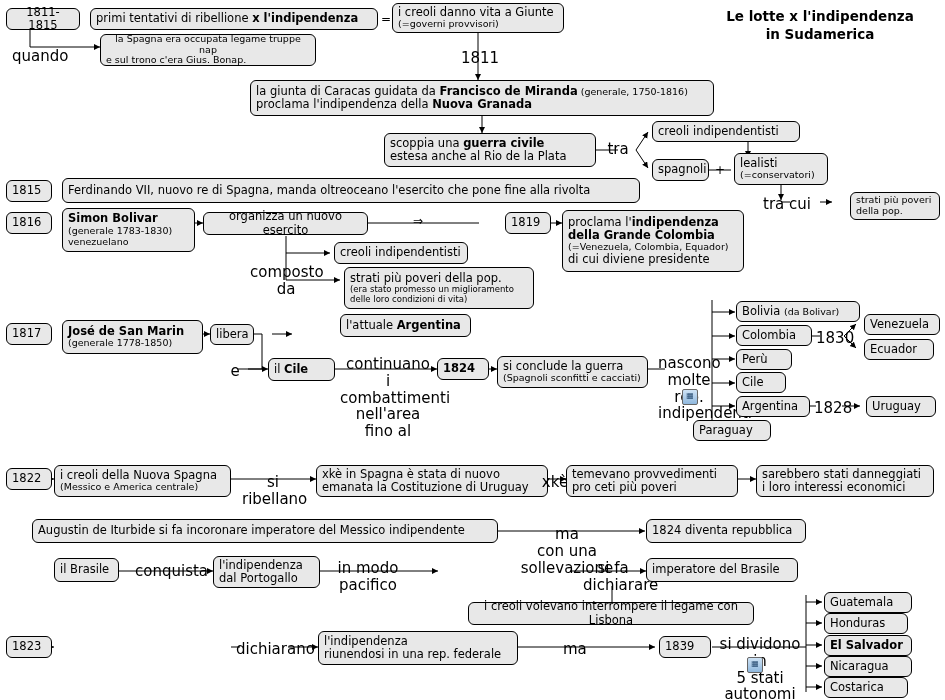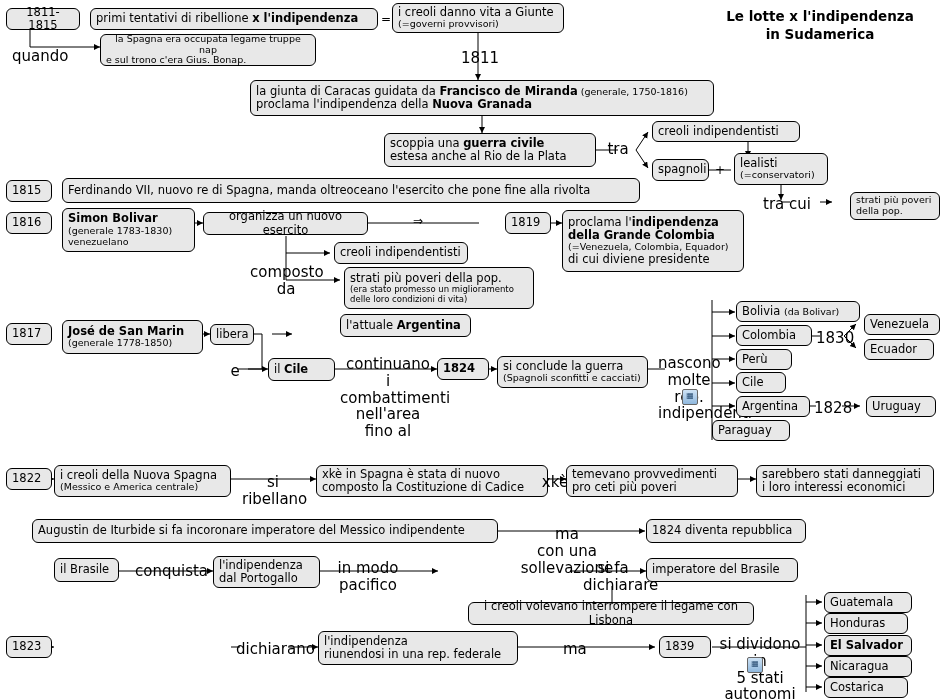--- a/index.html
+++ b/index.html
@@ -308,38 +308,38 @@
   <div class="node" style="left:736px;top:372px;width:50px;height:21px;">
     <span>Cile</span>
   </div>
   <div class="node" style="left:736px;top:396px;width:74px;height:21px;">
     <span>Argentina</span>
   </div>
   <div class="lbl" style="left:814px;top:400px;width:30px;"><span>1828</span></div>
   <div class="node" style="left:866px;top:396px;width:70px;height:21px;">
     <span>Uruguay</span>
   </div>
-  <div class="node" style="left:712px;top:420px;width:78px;height:21px;">
+  <div class="node" style="left:693px;top:420px;width:78px;height:21px;">
     <span>Paraguay</span>
   </div>
 
   <div class="node" style="left:6px;top:468px;width:46px;height:22px;">
     <span>1822</span>
   </div>
   <div class="node" style="left:54px;top:465px;width:177px;height:32px;">
     <span>i creoli della Nuova Spagna</span>
     <span class="sm">(Messico e America centrale)</span>
   </div>
   <div class="lbl" style="left:242px;top:474px;width:62px;">
     <span>si</span><br>
     <span>ribellano</span>
   </div>
   <div class="node" style="left:316px;top:465px;width:232px;height:32px;">
     <span>xkè in Spagna è stata di nuovo</span>
-    <span>composto la Costituzione di Cadice</span>
+    <span>emanata la Costituzione di Uruguay</span>
   </div>
   <div class="lbl" style="left:541px;top:474px;width:28px;"><span>xkè</span></div>
   <div class="node" style="left:566px;top:465px;width:172px;height:32px;">
     <span>temevano provvedimenti</span>
     <span>pro ceti più poveri</span>
   </div>
   <div class="node" style="left:756px;top:465px;width:178px;height:32px;">
     <span>sarebbero stati danneggiati</span>
     <span>i loro interessi economici</span>
   </div>

